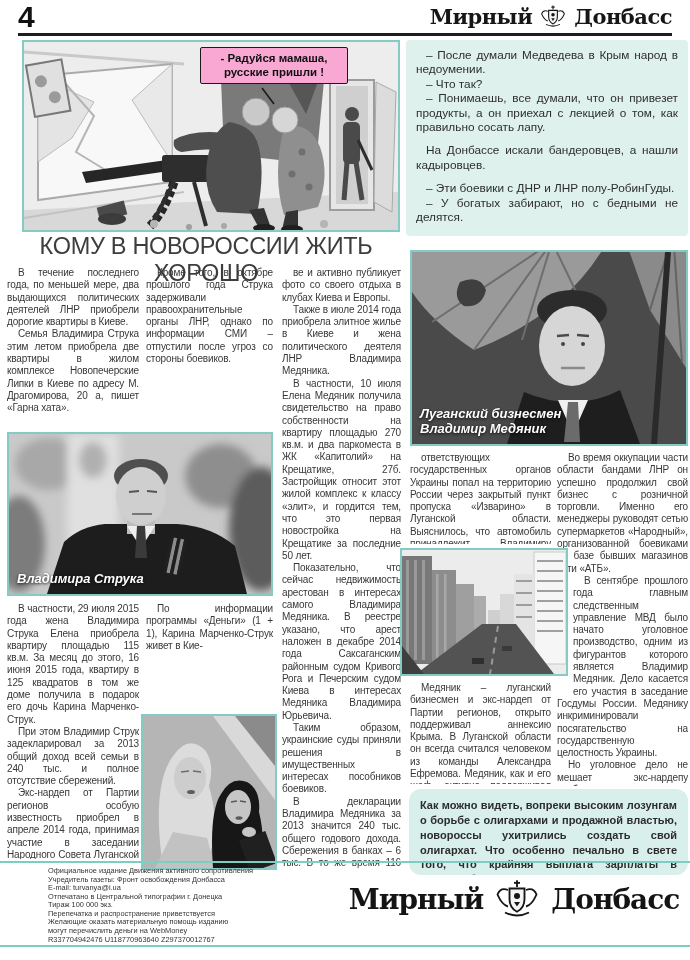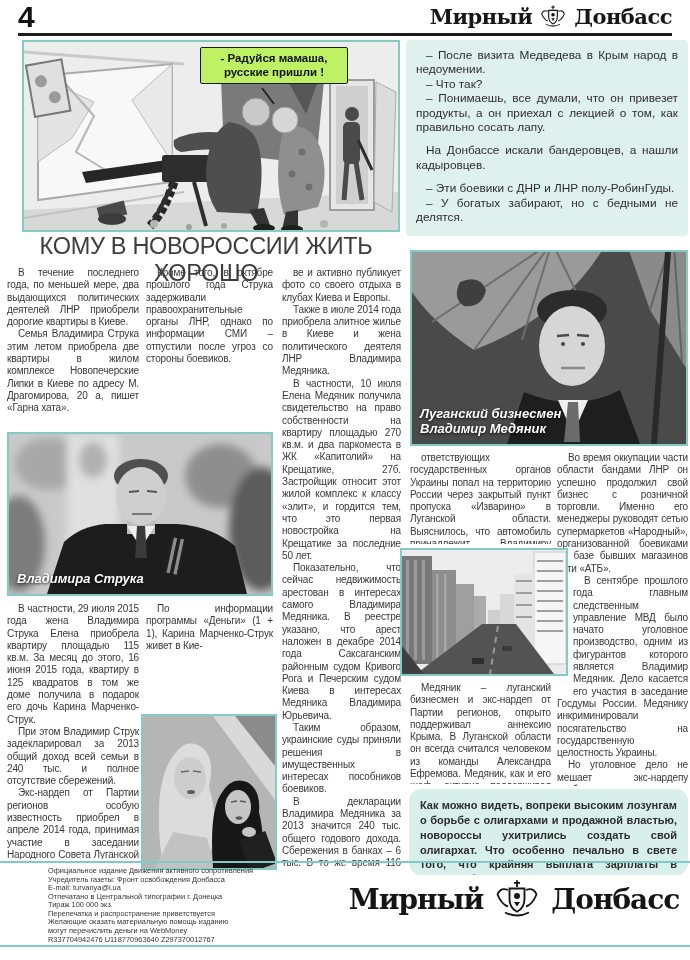--- a/index.html
+++ b/index.html
@@ -6,21 +6,21 @@
   .page{position:relative;width:690px;height:960px;background:#fff;overflow:hidden;
         font-family:"Liberation Sans",sans-serif;color:#3a3a3a;}
   
   .pagenum{position:absolute;left:18px;top:0px;font-size:30px;font-weight:bold;color:#111;}
   .masthead-top{position:absolute;right:18px;top:4px;display:flex;align-items:center;gap:7px;
         font-family:"DejaVu Serif",serif;font-weight:bold;font-size:21px;color:#161616;letter-spacing:-0.5px;}
   .rule-dark{position:absolute;left:18px;top:33px;width:654px;height:3px;background:#1d1d1d;}
   
   .panel{position:absolute;border:2px solid #84ccc3;background:#f4f4f4;margin:0;}
   .p-cartoon{left:22px;top:40px;width:374px;height:188px;}
-  .bubble{position:absolute;left:176px;top:5px;width:148px;background:#bef264;border:1.5px solid #1a1a1a;
+  .bubble{position:absolute;left:176px;top:5px;width:148px;background:#f9a8d4;border:1.5px solid #1a1a1a;
         border-radius:2px;padding:3px 4px;font-size:11.5px;font-weight:bold;color:#111;
         text-align:center;line-height:1.25;box-sizing:border-box;}
   
   .jokes{position:absolute;left:406px;top:40px;width:282px;height:196px;background:#def1ed;
         border-radius:4px;padding:8px 10px;box-sizing:border-box;overflow:hidden;
         font-size:11.8px;line-height:1.22;color:#2e2e2e;text-align:justify;}
   .jokes p{margin:0;text-indent:10px;}
   .jokes p:empty{height:9px;}
   
   .headline{position:absolute;left:0;top:233px;width:412px;margin:0;text-align:center;
@@ -144,21 +144,21 @@
         <circle cx="200" cy="184" r="3" fill="#a8a8a8"></circle>
       <circle cx="300" cy="182" r="4" fill="#b5b5b5"></circle>
         <circle cx="165" cy="185" r="3" fill="#9f9f9f"></circle>
 
       <line x1="238" y1="46" x2="250" y2="62" stroke="#1a1a1a" stroke-width="1.5"></line>
     </svg>
     <div class="bubble">- Радуйся мамаша, русские пришли !</div>
   </figure>
 
   <section class="jokes">
-      <p>– После визита Медведева в Крым народ в недоумении.</p>
+      <p>– После думали Медведева в Крым народ в недоумении.</p>
       <p>– Что так?</p>
       <p>– Понимаешь, все думали, что он привезет продукты, а он приехал с лекцией о том, как правильно сосать лапу.</p>
       <p></p>
       <p>На Донбассе искали бандеровцев, а нашли кадыровцев.</p>
       <p></p>
       <p>– Эти боевики с ДНР и ЛНР полу-РобинГуды.</p>
       <p>– У богатых забирают, но с бедными не делятся.</p>
     </section>
 
   <h1 class="headline">КОМУ В НОВОРОССИИ ЖИТЬ ХОРОШО</h1>

